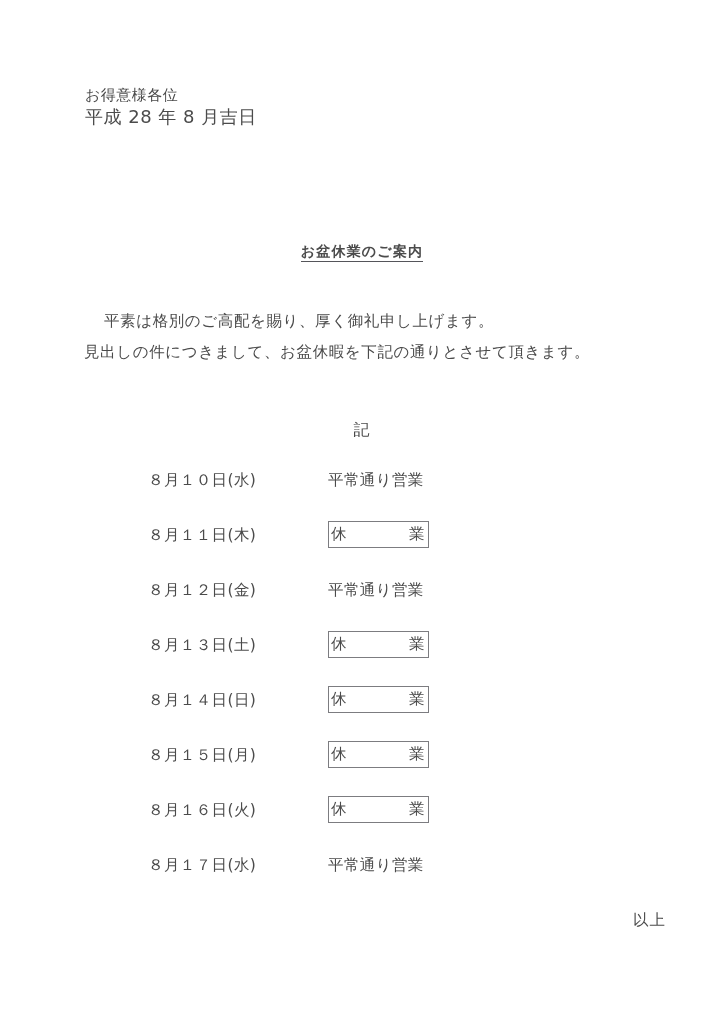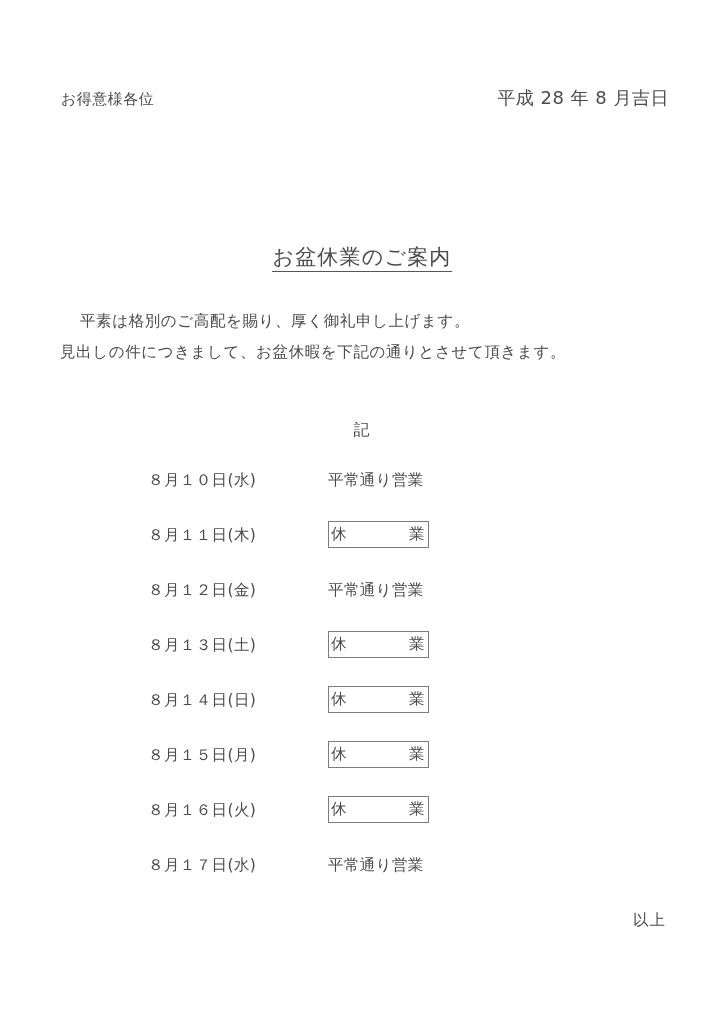--- a/index.html
+++ b/index.html
@@ -14,26 +14,27 @@
     height: 1024px;
     background: #ffffff;
     color: #4b4b4b;
     font-family: "DejaVu Sans", "Liberation Sans", sans-serif;
     overflow: hidden;
   }
 
   
   .header-row {
     position: absolute;
-    left: 61px;
+    left: 50px;
     right: 55px;
     top: 86px;
     display: flex;
     justify-content: space-between;
     align-items: baseline;
+    flex-direction: column;
   }
   .addressee {
     font-size: 15px;
     letter-spacing: 0.5px;
     white-space: nowrap;
   }
   .doc-date {
     font-size: 18px;
     letter-spacing: 0.5px;
     white-space: nowrap;
@@ -57,41 +58,42 @@
     white-space: nowrap;
   }
 
   
   .doc-title {
     position: absolute;
     left: 0;
     right: 0;
     top: 243px;
     text-align: center;
-    font-size: 21px;
-    font-weight: normal;
+    font-size: 14px;
+    font-weight: bold;
     letter-spacing: 1.2px;
   }
   .doc-title span {
     border-bottom: 1px solid #55555a;
     padding-bottom: 2px;
   }
 
   
   .body-block {
     position: absolute;
     left: 60px;
     right: 40px;
     top: 306px;
     font-size: 15.5px;
     letter-spacing: 0.6px;
     line-height: 31px;
   }
   .body-line {
     white-space: nowrap;
+    margin-left: 24px;
   }
   .body-line.indent {
     text-indent: 20px;
   }
 
   
   .ki-marker {
     position: absolute;
     left: 0;
     right: 0;

